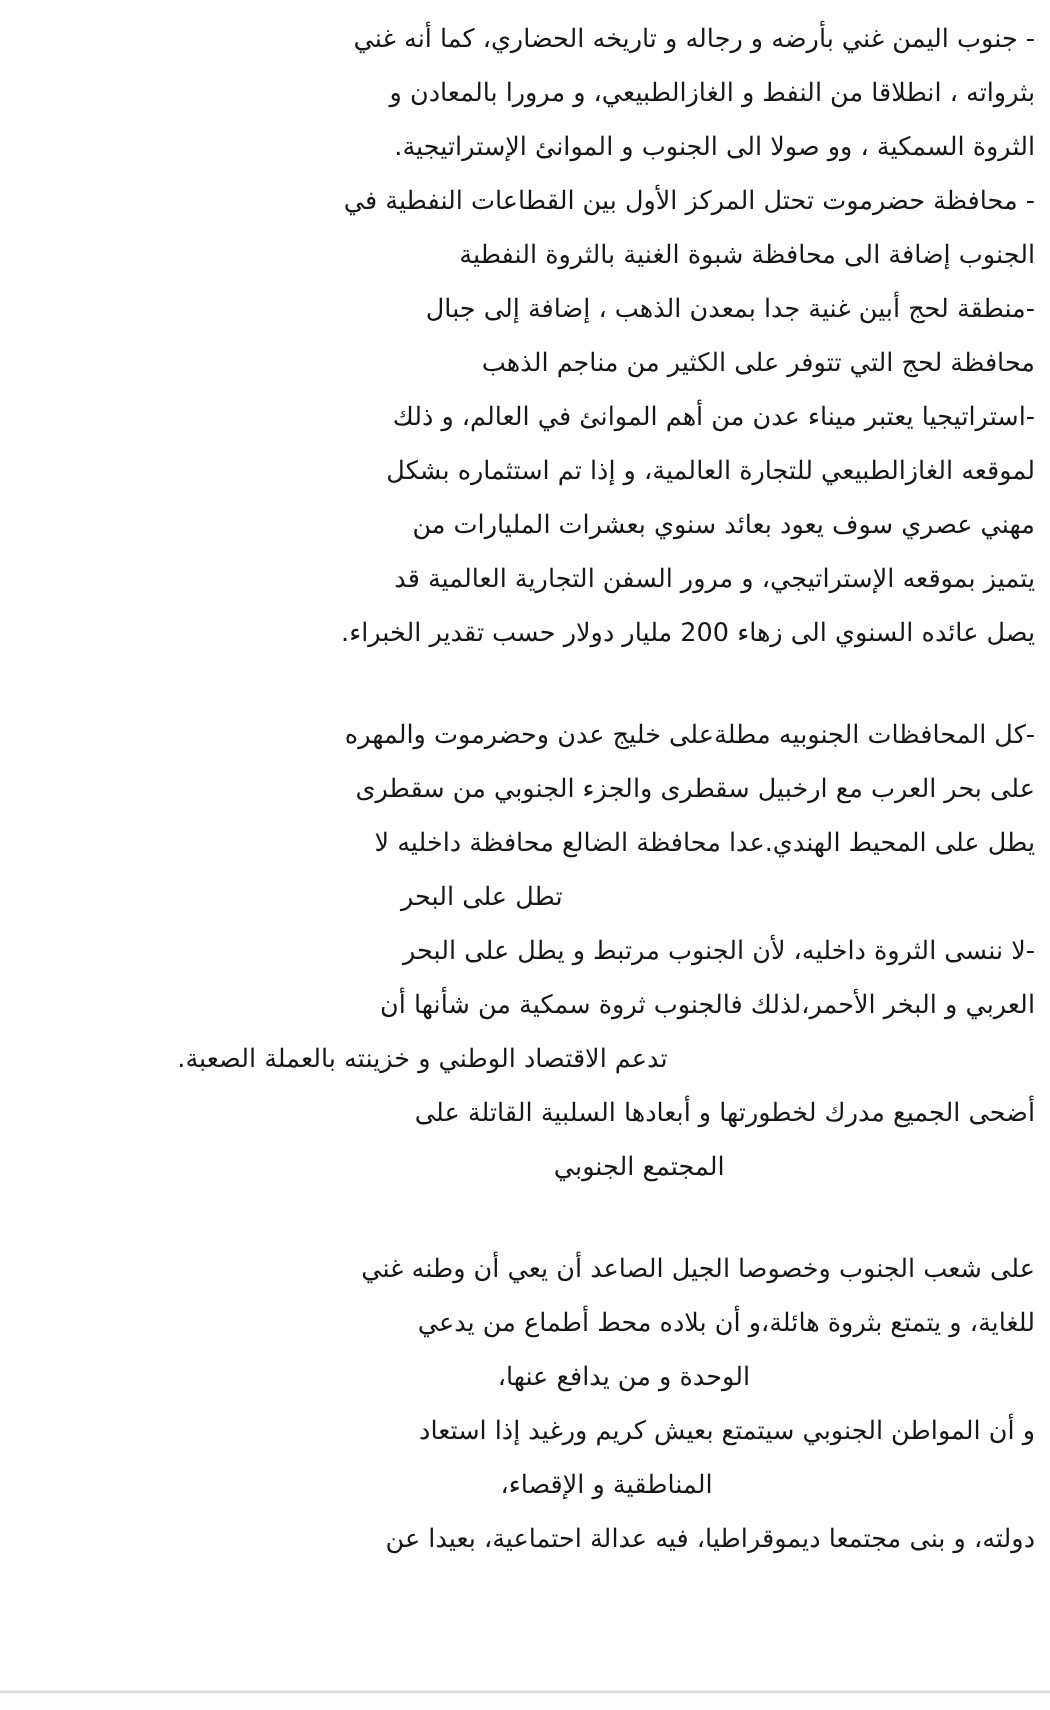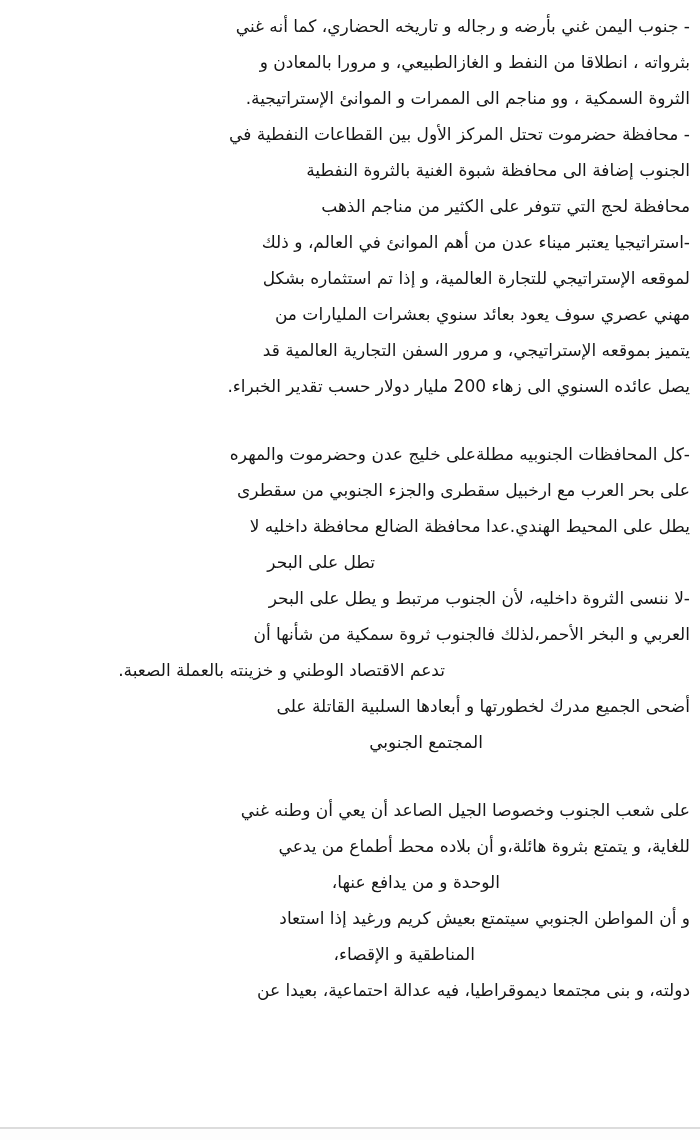--- a/index.html
+++ b/index.html
@@ -56,32 +56,33 @@
 </style>
 </head>
 <body>
 
 <div class="page">
   <div class="doc" style="color: rgb(22, 22, 22);">
       <div class="section">
         <div class="para">
           <div class="line">- جنوب اليمن غني بأرضه و رجاله و تاريخه الحضاري، كما أنه غني</div>
           <div class="line">بثرواته ، انطلاقا من النفط و الغازالطبيعي، و مرورا بالمعادن و</div>
-          <div class="line">الثروة السمكية ، وو مناجم الى الممرات و الموانئ الإستراتيجية.</div>
+          <div class="line">الثروة السمكية ، وو صولا الى الجنوب و الموانئ الإستراتيجية.</div>
         </div>
         <div class="para">
           <div class="line">- محافظة حضرموت تحتل المركز الأول بين القطاعات النفطية في</div>
           <div class="line">الجنوب  إضافة الى محافظة شبوة الغنية بالثروة النفطية</div>
         </div>
         <div class="para">
+          <div class="line">-منطقة لحج أبين غنية جدا بمعدن الذهب ، إضافة إلى جبال</div>
           <div class="line">محافظة لحج التي تتوفر على الكثير من مناجم الذهب</div>
         </div>
         <div class="para">
           <div class="line">-استراتيجيا  يعتبر ميناء عدن من أهم الموانئ في العالم، و ذلك</div>
-          <div class="line">لموقعه الإستراتيجي للتجارة العالمية، و إذا تم استثماره بشكل</div>
+          <div class="line">لموقعه الغازالطبيعي للتجارة العالمية، و إذا تم استثماره بشكل</div>
           <div class="line">مهني عصري سوف يعود بعائد  سنوي بعشرات المليارات من</div>
           <div class="line">يتميز بموقعه الإستراتيجي، و مرور السفن التجارية العالمية قد</div>
           <div class="line">يصل عائده السنوي الى زهاء 200 مليار دولار حسب تقدير الخبراء.</div>
         </div>
       </div>
       <div class="section">
         <div class="para">
           <div class="line">-كل المحافظات الجنوبيه مطلةعلى خليج عدن وحضرموت والمهره</div>
           <div class="line">على بحر العرب مع ارخبيل سقطرى والجزء الجنوبي من سقطرى</div>
           <div class="line">يطل على المحيط الهندي.عدا محافظة الضالع محافظة داخليه لا</div>

